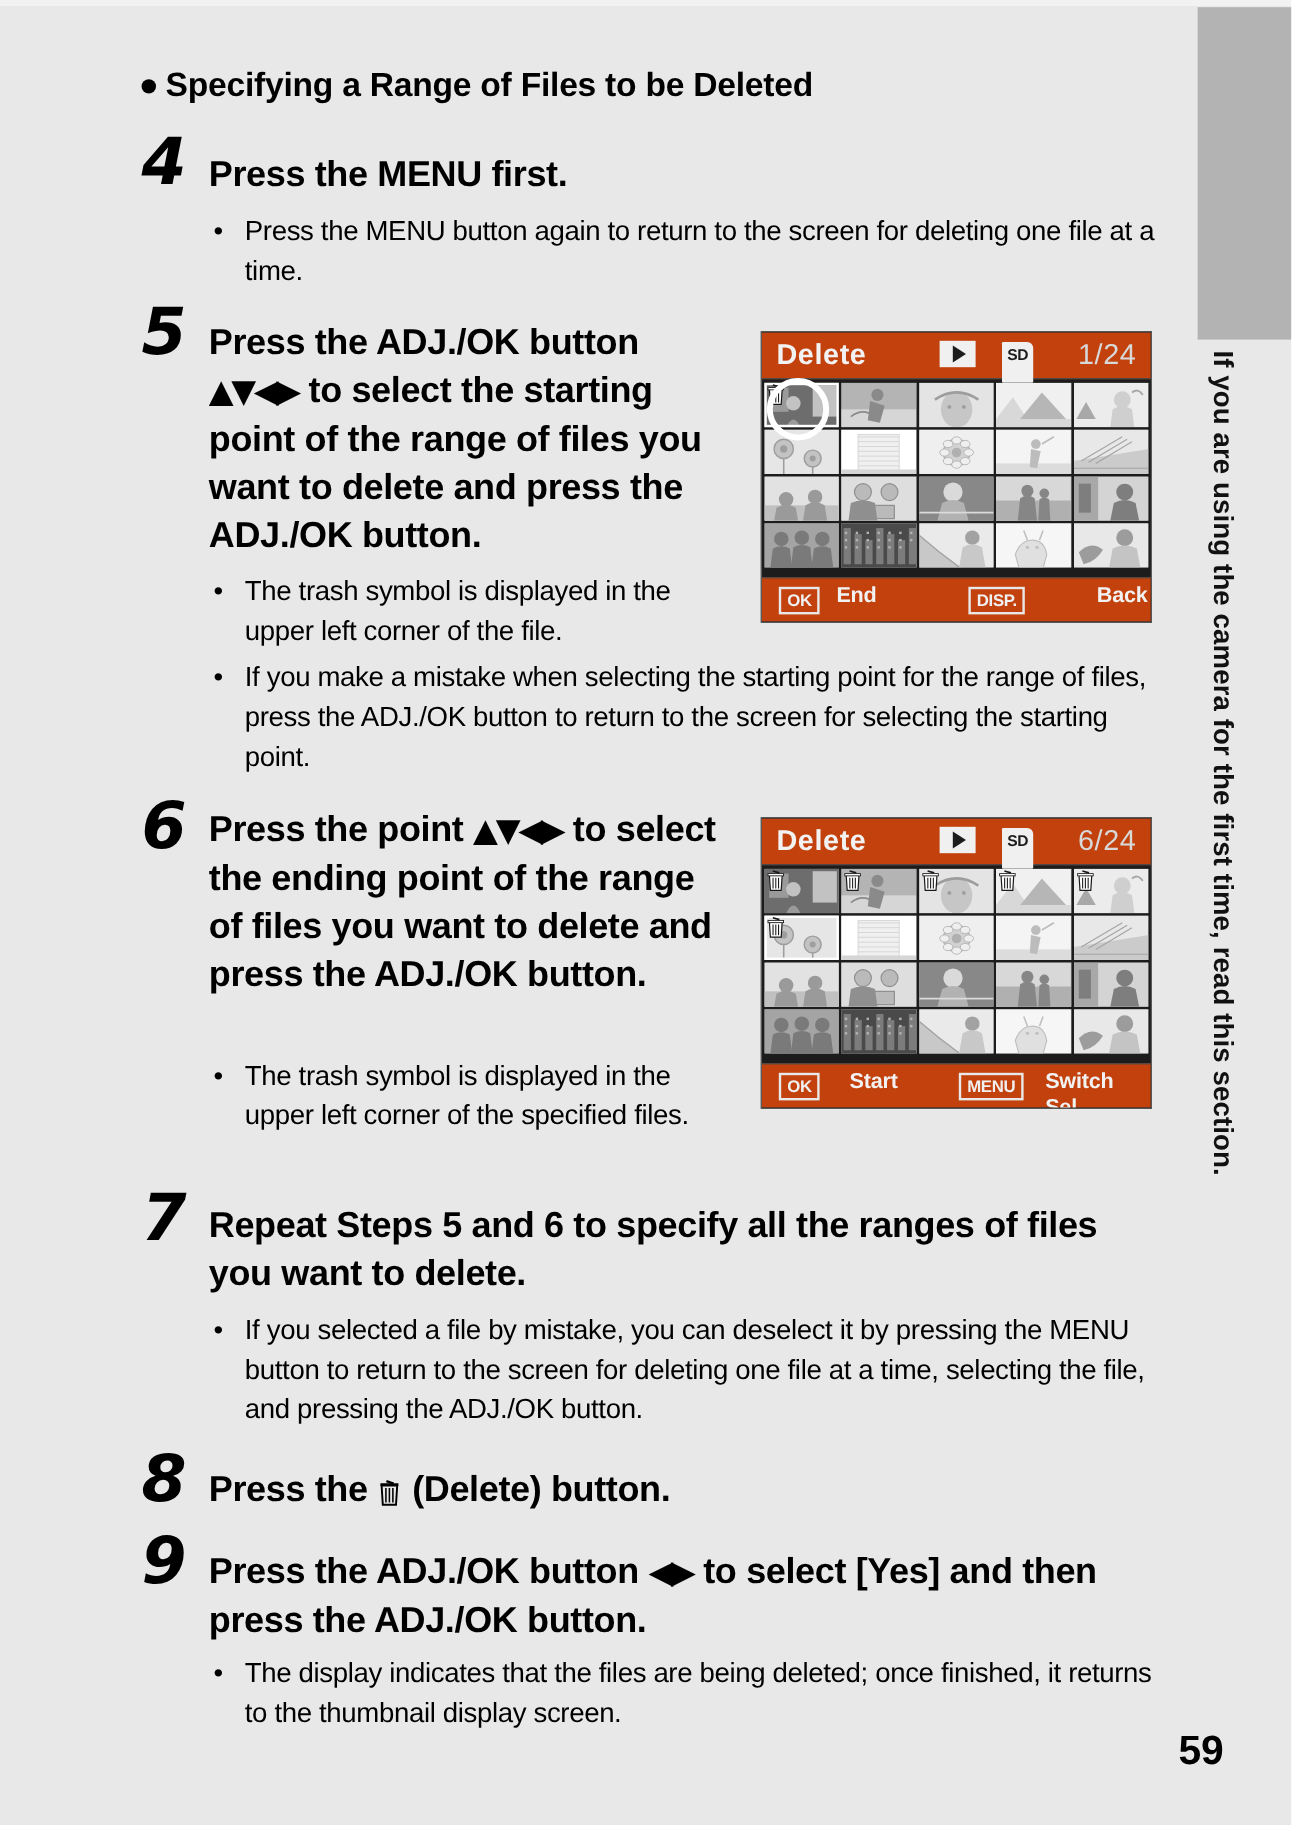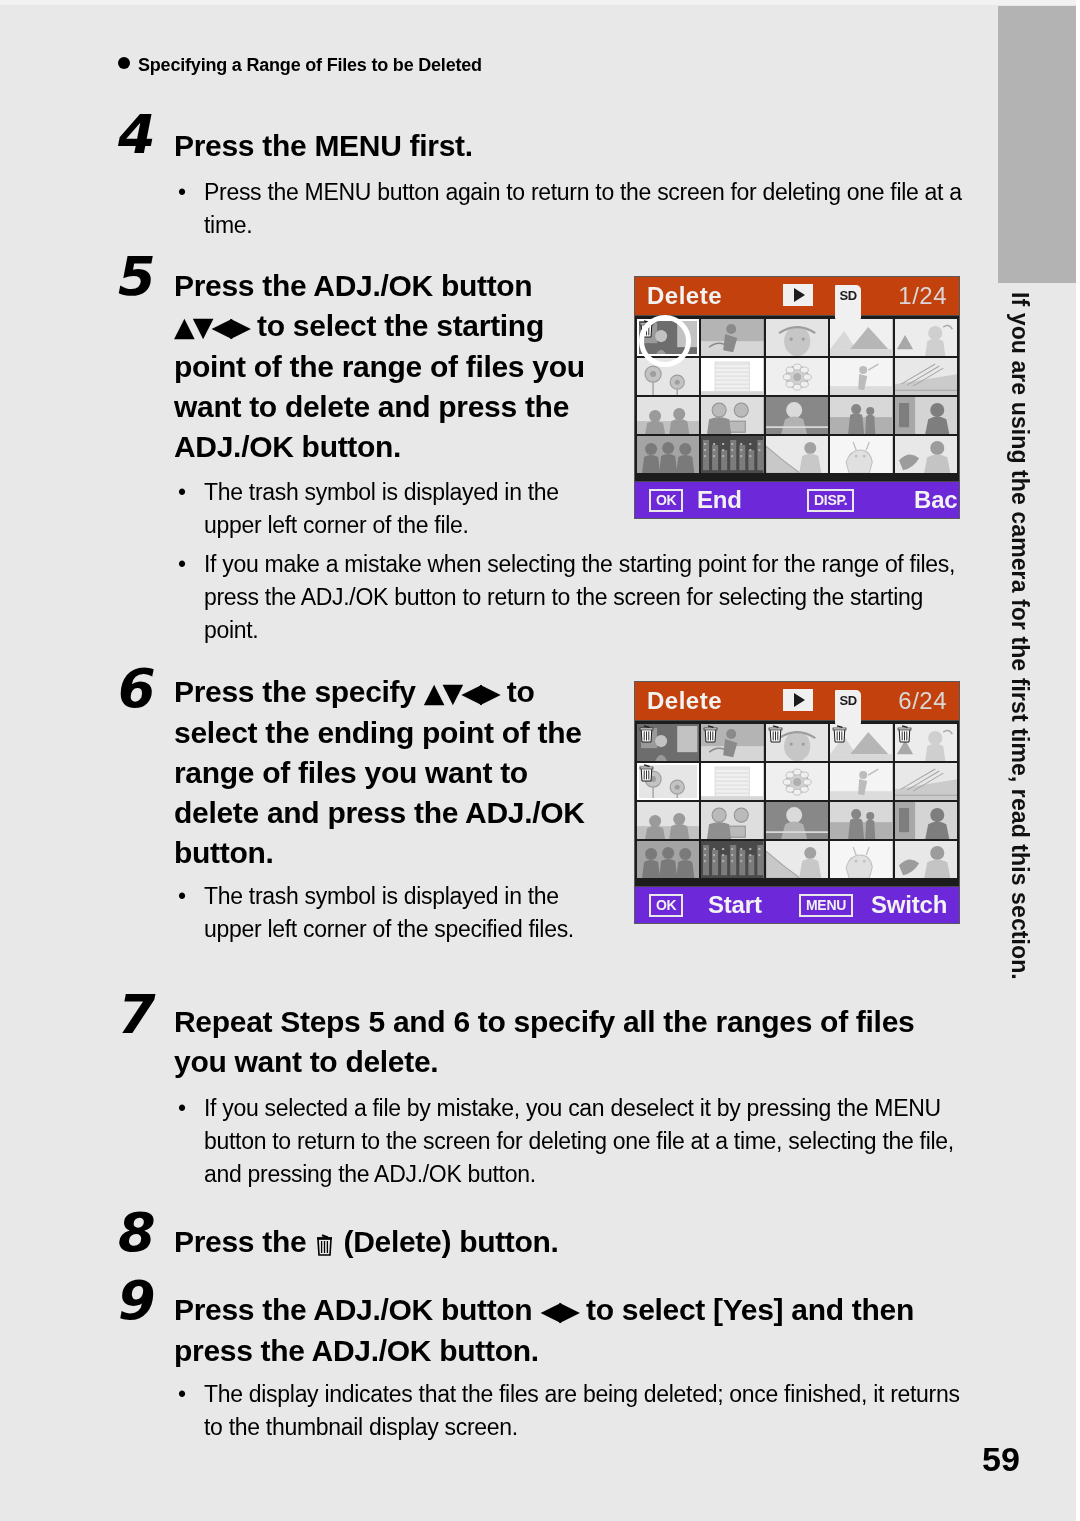--- a/index.html
+++ b/index.html
@@ -64,21 +64,21 @@
     position: absolute;
     top: 0; left: 0;
     width: 990px;
     height: 1521px;
   }
 
   .sub-head {
     position: absolute;
     left: 118px;
     top: 55px;
-    font-size: 18px;
+    font-size: 28px;
     font-weight: bold;
     color: #000;
     letter-spacing: -0.2px;
   }
   .sub-head .dot {
     display: inline-block;
     width: 12px; height: 12px;
     border-radius: 50%;
     background: #000;
     margin-right: 8px;
@@ -219,40 +219,40 @@
     position: absolute;
     left: 2px; top: 1px;
     width: 15px; height: 18px;
     z-index: 4;
   }
 
   .lcd-foot {
     position: absolute;
     bottom: 0; left: 0; right: 0;
     height: 36px;
-    background: #6d28d9;
+    background: #c2410c;
     border-top: 1px solid #4a4a4a;
   }
   .key {
     position: absolute;
     top: 7px;
     border: 2px solid #e8e8e8;
     color: #f0f0f0;
     font-size: 14px;
     font-weight: bold;
     padding: 0 5px;
     line-height: 19px;
     height: 19px;
     box-sizing: content-box;
     letter-spacing: -0.3px;
   }
   .keylabel {
     position: absolute;
     top: 4px;
-    font-size: 24px;
+    font-size: 18px;
     font-weight: bold;
     color: #f2f2f2;
     letter-spacing: -0.2px;
   }
 
   .circle-hl {
     position: absolute;
     left: 4px; top: 38px;
     width: 52px; height: 52px;
     border: 5px solid #ffffff;
@@ -303,21 +303,21 @@
       <span class="bl">•</span>
       <span>The trash symbol is displayed in the upper left corner of the file.</span>
     </div>
     <div class="bullet" style="left:204px; top:548px; width:762px;">
       <span class="bl">•</span>
       <span>If you make a mistake when selecting the starting point for the range of files, press the ADJ./OK button to return to the screen for selecting the starting point.</span>
     </div>
 
     <div class="stepnum" style="left:118px; top:662px;">6</div>
     <div class="steptitle" style="left:174px; top:672px; width:430px;">
-      <span>Press the specify</span>
+      <span>Press the point</span>
       <span class="arrows">▲▼◀▶</span>
       <span>to select the ending point of the range of files you want to delete and press the ADJ./OK button.</span>
     </div>
     <div class="bullet" style="left:204px; top:880px; width:400px;">
       <span class="bl">•</span>
       <span>The trash symbol is displayed in the upper left corner of the specified files.</span>
     </div>
 
     <div class="stepnum" style="left:118px; top:988px;">7</div>
     <div class="steptitle" style="left:174px; top:1002px; width:790px;">Repeat Steps 5 and 6 to specify all the ranges of files you want to delete.</div>

